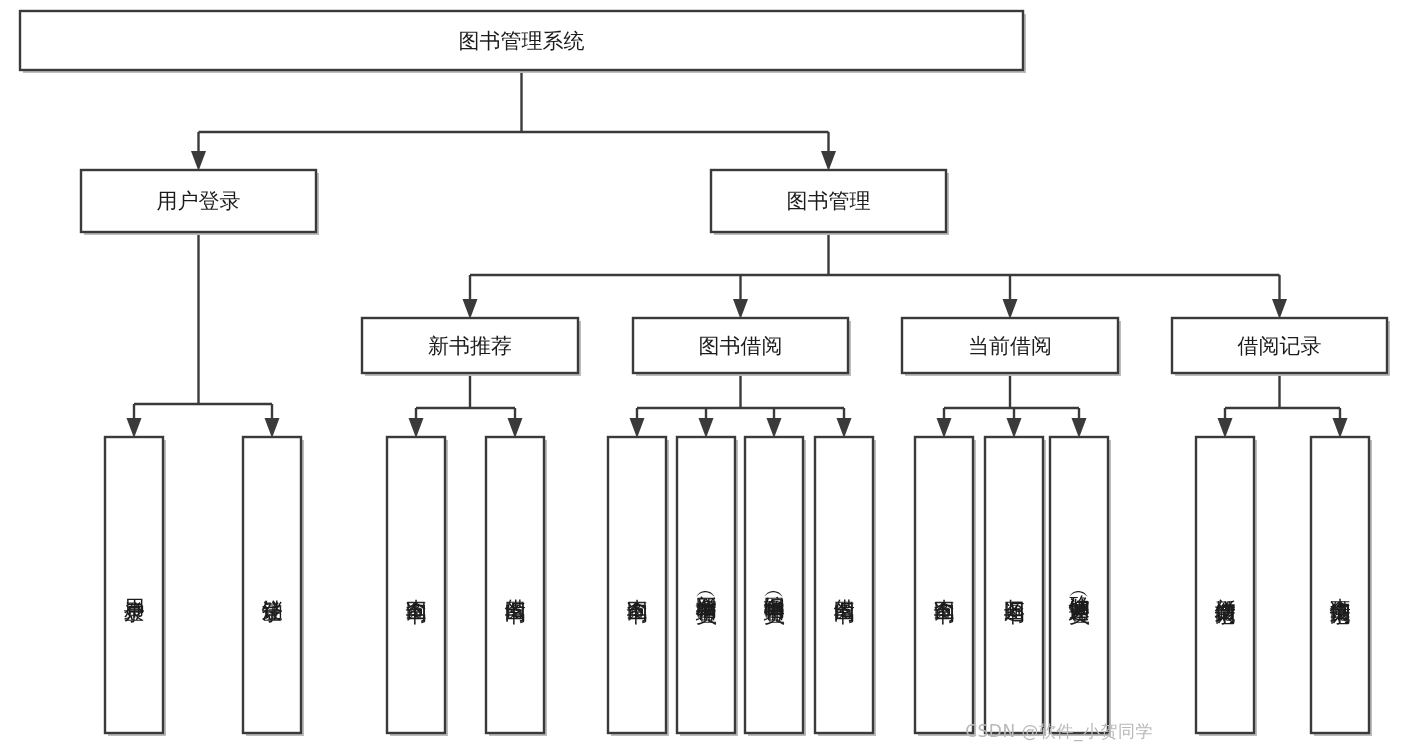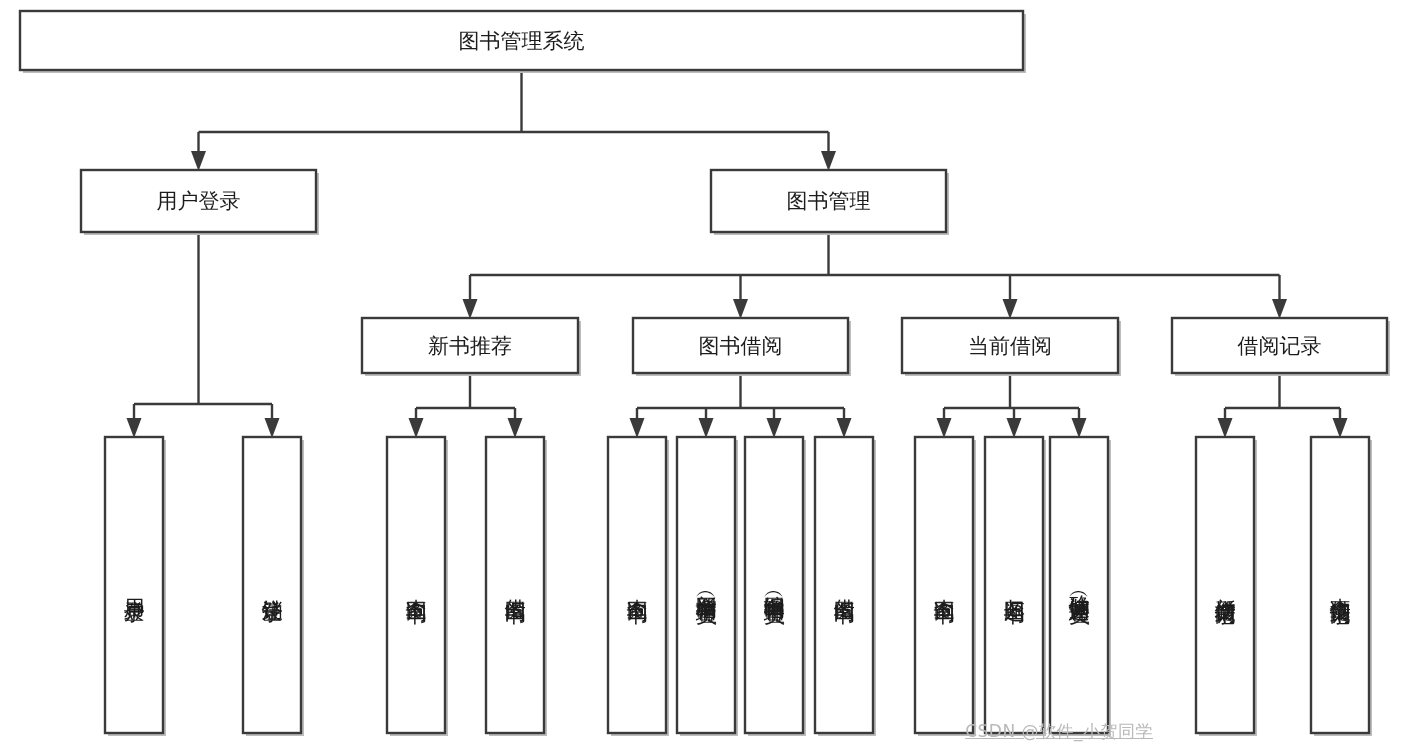--- a/index.html
+++ b/index.html
@@ -38,21 +38,20 @@
     white-space:nowrap;
   }
   #watermark{
     position:absolute;
     right:8px;bottom:4px;
     font-family:"DejaVu Sans","Liberation Sans",sans-serif;
     font-size:17px;
     color:#b9b9b9;
     letter-spacing:.5px;
     white-space:nowrap;
-    text-decoration:underline;
   }
 </style>
 </head>
 <body>
 
 <div id="diagram-root">
 
   <svg id="tree-canvas" viewBox="0 0 1405 747" xmlns="http://www.w3.org/2000/svg">
     <g id="edges-layer">
         <g>

